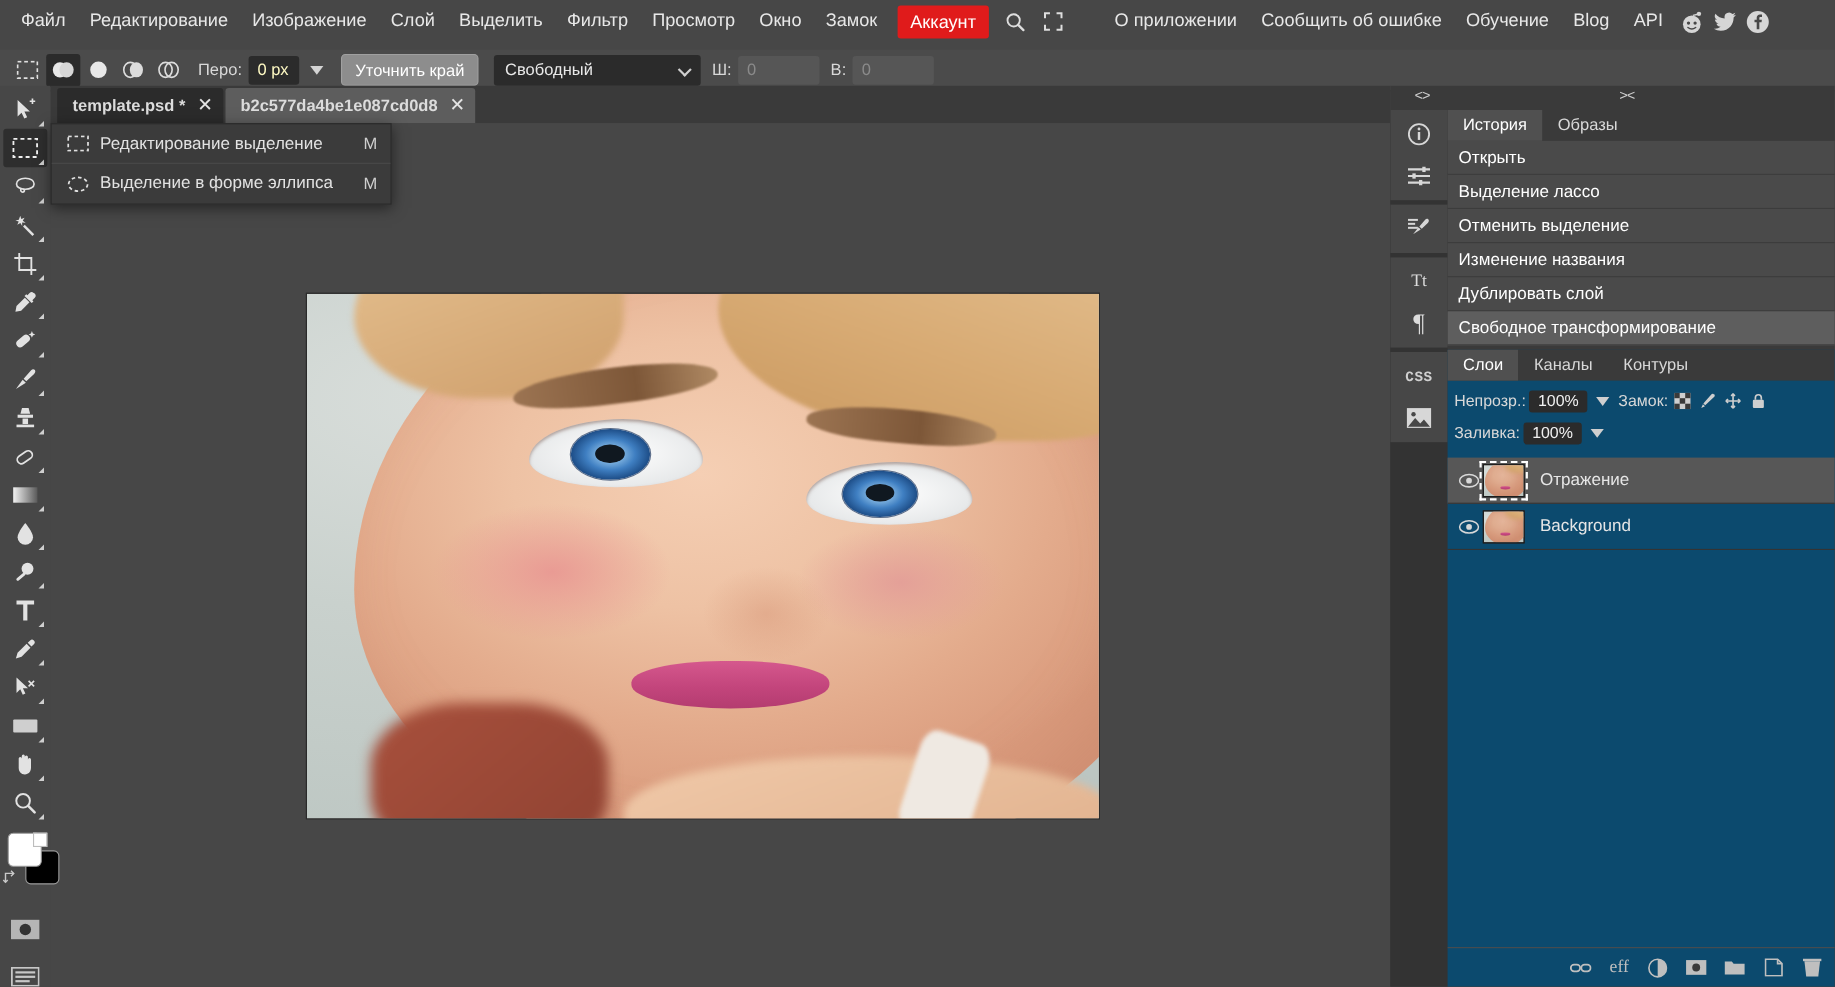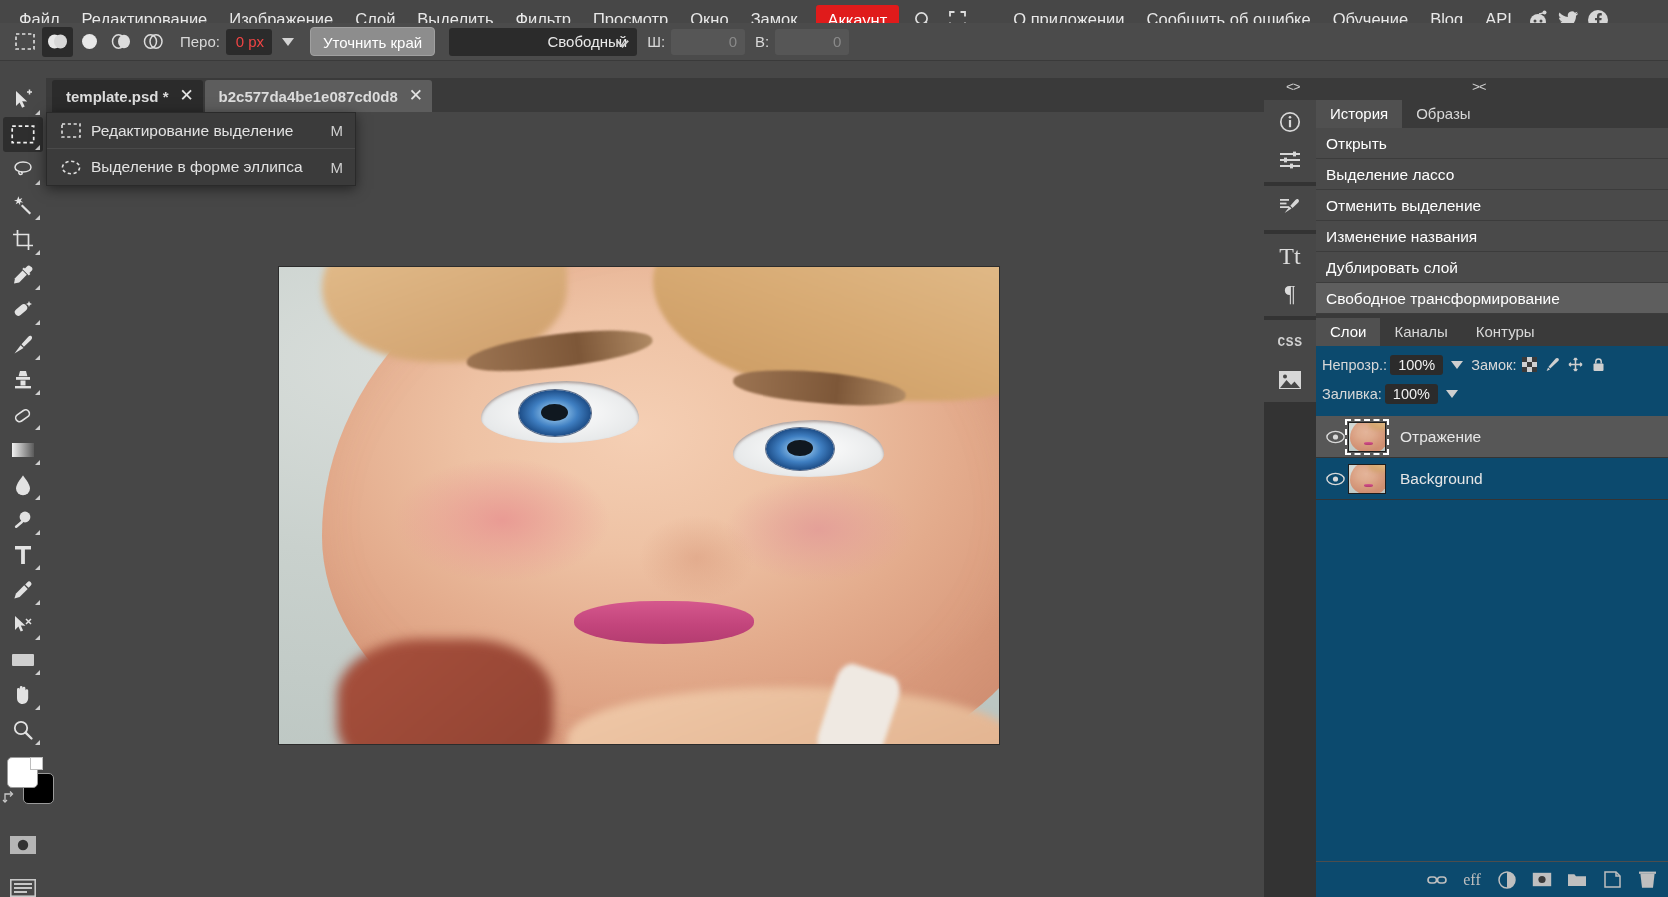--- a/index.html
+++ b/index.html
@@ -32,35 +32,34 @@
   .menu-icon-btn {
     display: inline-flex; align-items: center; justify-content: center;
     width: 34px; height: 39px; cursor: default;
   }
   .menu-sep { flex: 0 0 26px; }
   .menu-right { display: flex; align-items: center; margin-left: 2px; }
   .social { width: 30px; height: 39px; display: inline-flex; align-items: center; justify-content: center; }
 
   
   #optionsbar {
-    position: absolute; top: 23px; left: 0; width: 1668px; height: 38px;
+    position: absolute; top: 45px; left: 0; width: 1668px; height: 38px;
     background: #4b4b4b;
     display: flex; align-items: center; padding-left: 8px;
     border-bottom: 1px solid #3a3a3a;
-    text-align: right;
   }
   .opt-tool-icon { width: 34px; height: 30px; display: flex; align-items: center; justify-content: center; }
   .bool-btn {
     width: 31px; height: 30px; display: flex; align-items: center; justify-content: center;
     border-radius: 3px; margin-right: 1px;
   }
   .bool-btn.active { background: #2b2b2b; }
   .opt-label { color: #d8d8d8; font-size: 15px; margin: 0 6px 0 10px; }
   .opt-field {
-    background: #2b2b2b; color: #ef4444; font-size: 15px;
+    background: #2b2b2b; color: #fef9c3; font-size: 15px;
     height: 26px; line-height: 26px; padding: 0 8px; border-radius: 3px;
     min-width: 46px; display: inline-block;
   }
   .opt-field.dim { color: #8a8a8a; background: #565656; min-width: 74px; }
   .caret-dn {
     width: 0; height: 0; border-left: 6px solid transparent; border-right: 6px solid transparent;
     border-top: 8px solid #d4d4d4; margin: 0 10px;
   }
   .opt-button {
     background: #8d8d8d; color: #fff; font-size: 15px;
@@ -653,21 +652,21 @@
           <svg width="24" height="24" viewBox="0 0 24 24" fill="#d7d7d7">
             <rect x="2" y="3" width="9" height="1.8"></rect>
               <rect x="2" y="6.6" width="6.5" height="1.8"></rect>
               <rect x="2" y="10.2" width="9" height="1.8"></rect>
             <path d="M20.4 3.4c-.9-.8-2-.5-3 .6l-5.1 5.8 2.2 2.2 5.5-5.3c1.1-1 1.3-2.5.4-3.3z"></path>
             <path d="M11.6 10.5L6.6 17l6.9-4.4z"></path>
           </svg>
         </div>
       </div>
       <div class="rail-group">
-        <div class="rail-ico" style="font-family:'Liberation Serif',serif;font-size:24px;color:#dcdcdc;">Tt</div>
+        <div class="rail-ico" style="font-family:'Liberation Serif',serif;font-size:16px;color:#dcdcdc;">Tt</div>
         <div class="rail-ico" style="font-family:'Liberation Serif',serif;font-size:23px;color:#dcdcdc;">¶</div>
       </div>
       <div class="rail-group">
         <div class="rail-ico" style="font-family:'Liberation Mono',monospace;font-size:13px;font-weight:bold;color:#d0d0d0;letter-spacing:.5px;">CSS</div>
         <div class="rail-ico">
           <svg width="24" height="20" viewBox="0 0 24 20">
               <rect x="1" y="1" width="22" height="18" fill="#d7d7d7"></rect>
               <circle cx="7" cy="6.6" r="2" fill="#474747"></circle>
               <path d="M2 18l6.5-8 4.6 5 3.4-3.6 5.5 6.6z" fill="#474747"></path>
             </svg>

